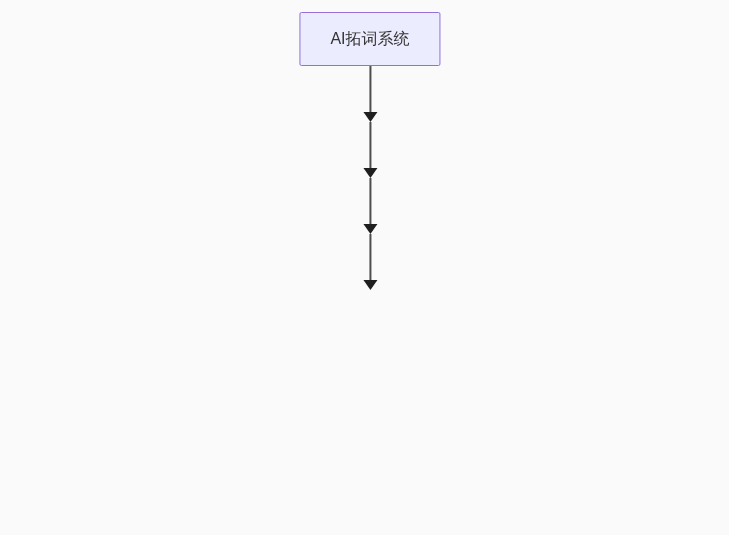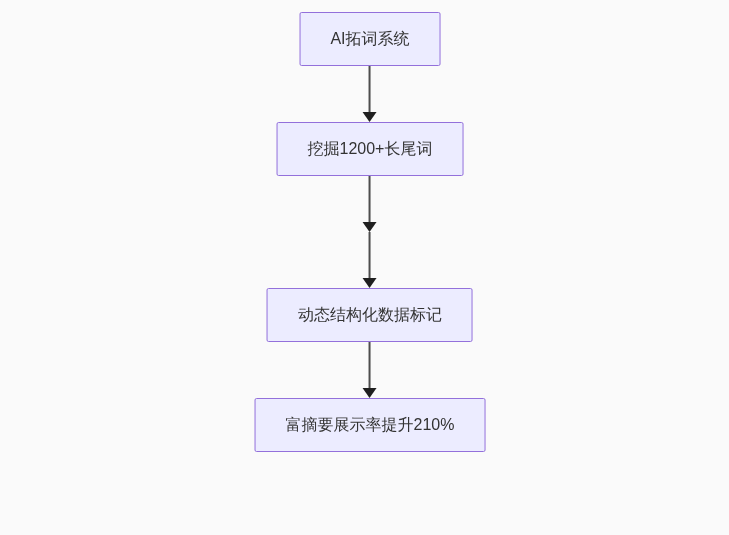--- a/index.html
+++ b/index.html
@@ -71,41 +71,32 @@
 
   <div class="node">
     <span>AI拓词系统</span>
   </div>
 
   <div class="edge">
     <span class="line"></span>
     <span class="head"></span>
   </div>
 
-  <div class="node">
-    <span>挖掘1200+长尾词</span>
-  </div>
 
   <div class="edge">
     <span class="line"></span>
     <span class="head"></span>
   </div>
 
 
   <div class="edge">
     <span class="line"></span>
     <span class="head"></span>
   </div>
 
-  <div class="node">
-    <span>动态结构化数据标记</span>
-  </div>
 
   <div class="edge">
     <span class="line"></span>
     <span class="head"></span>
   </div>
 
-  <div class="node">
-    <span>富摘要展示率提升210%</span>
-  </div>
 
 </div>
 
 </body></html>

